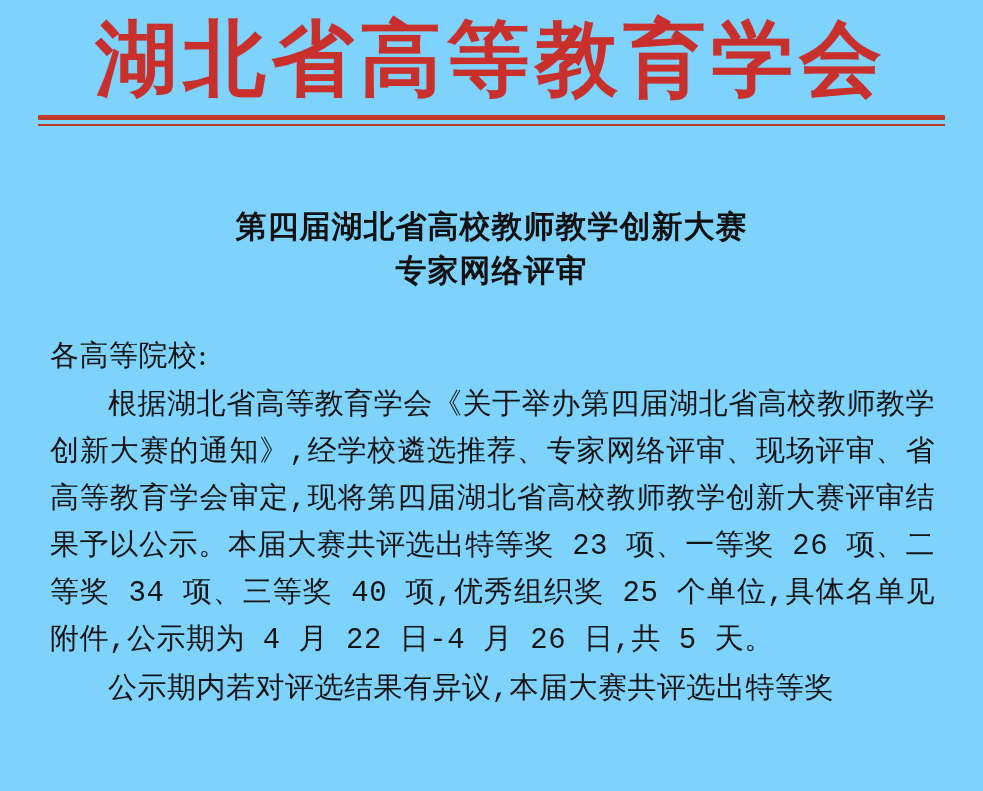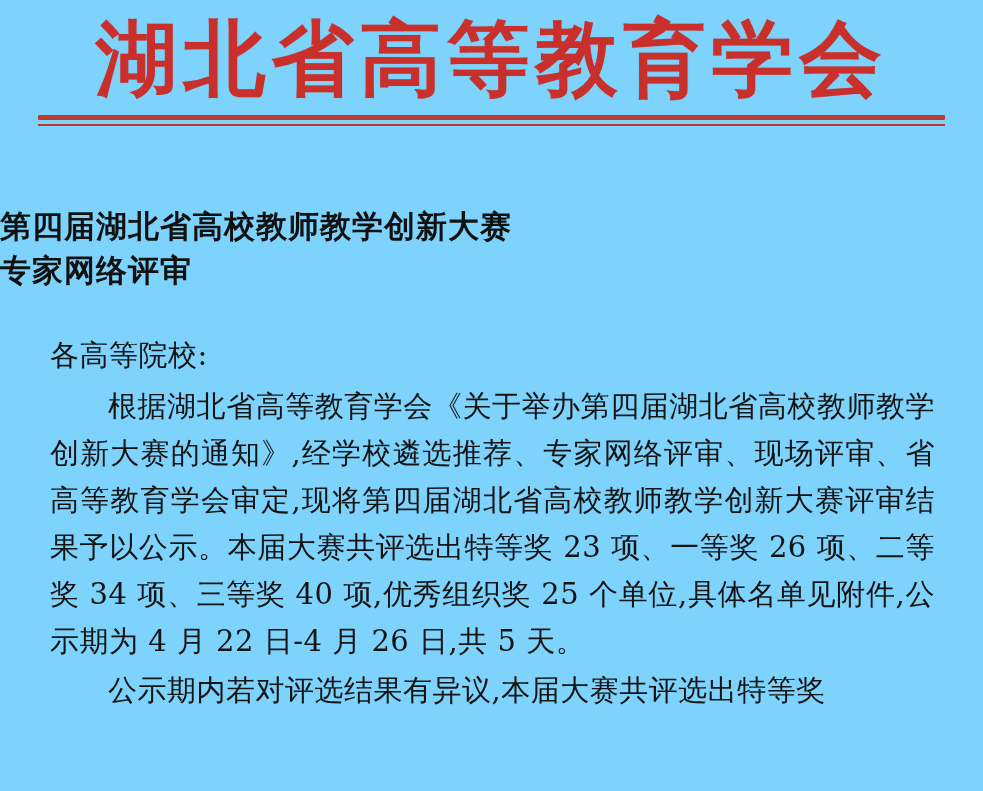--- a/index.html
+++ b/index.html
@@ -53,21 +53,21 @@
     height: 4px;
   }
   .rule-thin {
     height: 2px;
     background: #c0392b;
   }
 
   
   .doc-title {
     margin-top: 78px;
-    text-align: left;
+    text-align: center;
     font-weight: bold;
     font-size: 31px;
     line-height: 1.42;
     letter-spacing: 1px;
     color: #111111;
   }
   .doc-title div {
     white-space: nowrap;
   }
 
@@ -81,20 +81,21 @@
     letter-spacing: 0.5px;
   }
   .salutation {
     margin-bottom: 4px;
   }
   .para {
     text-indent: 2em;
     text-align: justify;
     text-justify: inter-character;
     margin: 0;
+    font-family: Liberation Mono, monospace;
   }
   .para + .para {
     margin-top: 2px;
   }
 </style>
 </head>
 <body>
 
 <div class="page">
 

